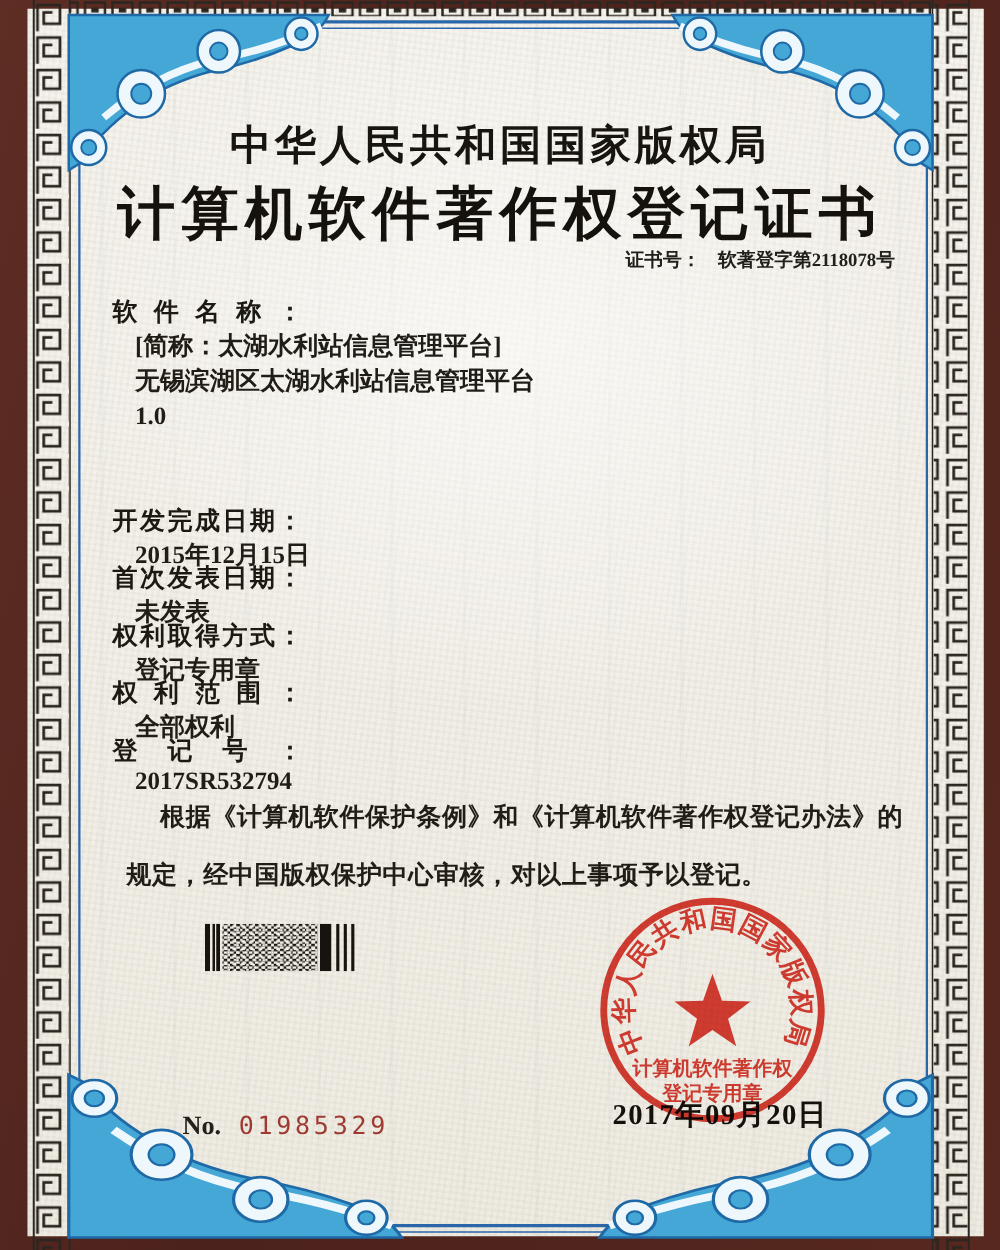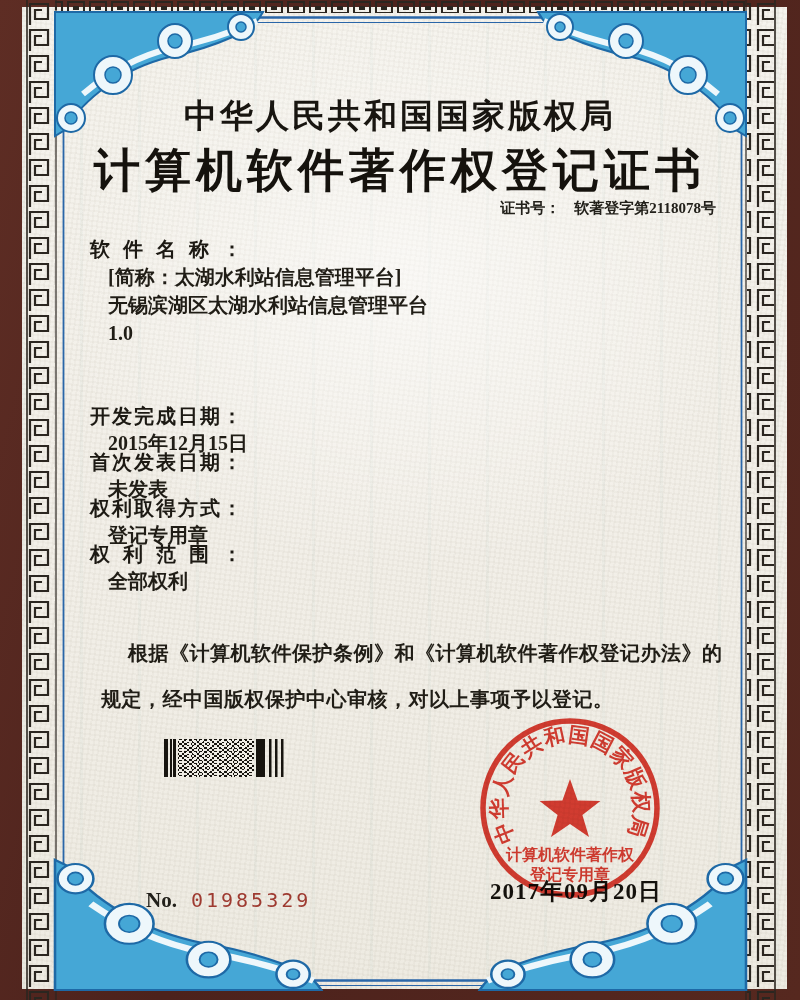--- a/index.html
+++ b/index.html
@@ -141,20 +141,24 @@
     <div class="frow" style="top:495px;font-family:Liberation Serif, serif;">
       <span class="flabel">权利取得方式：</span>
       <span class="fval">登记专用章</span>
     </div>
 
     <div class="frow" style="top:541px;">
       <span class="flabel">权利范围：</span>
       <span class="fval">全部权利</span>
     </div>
 
+    <div class="frow" style="top:587px;">
+      <span class="flabel">登记号：</span>
+      <span class="fval">2017SR532794</span>
+    </div>
 
     <div class="stmt l1">根据《计算机软件保护条例》和《计算机软件著作权登记办法》的</div>
     <div class="stmt l2">规定，经中国版权保护中心审核，对以上事项予以登记。</div>
 
     <div class="seal-date">2017年09月20日</div>
 
     <div class="serial">
       <span class="no">No.</span>
       <span class="num">01985329</span>
     </div>

